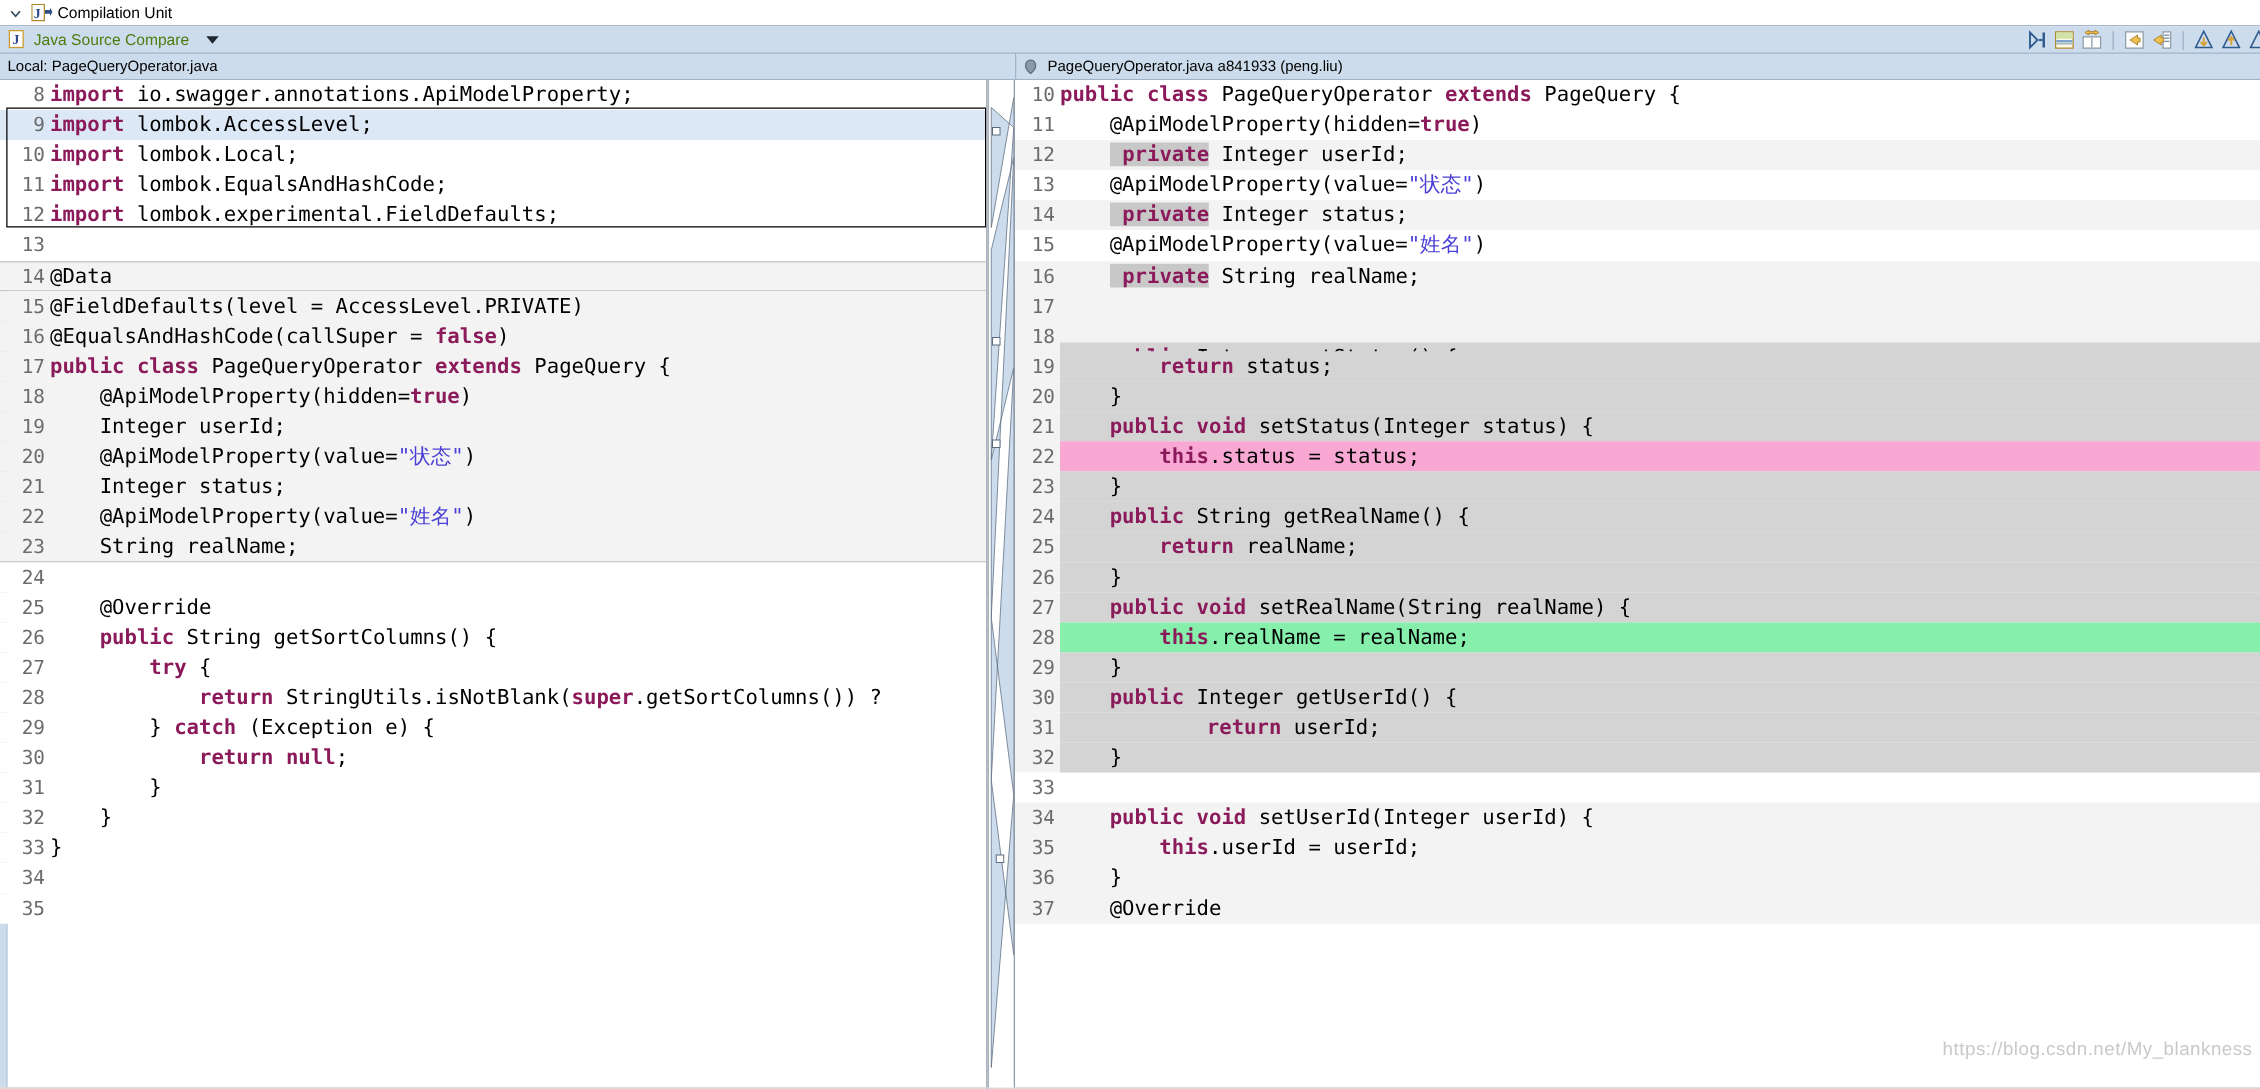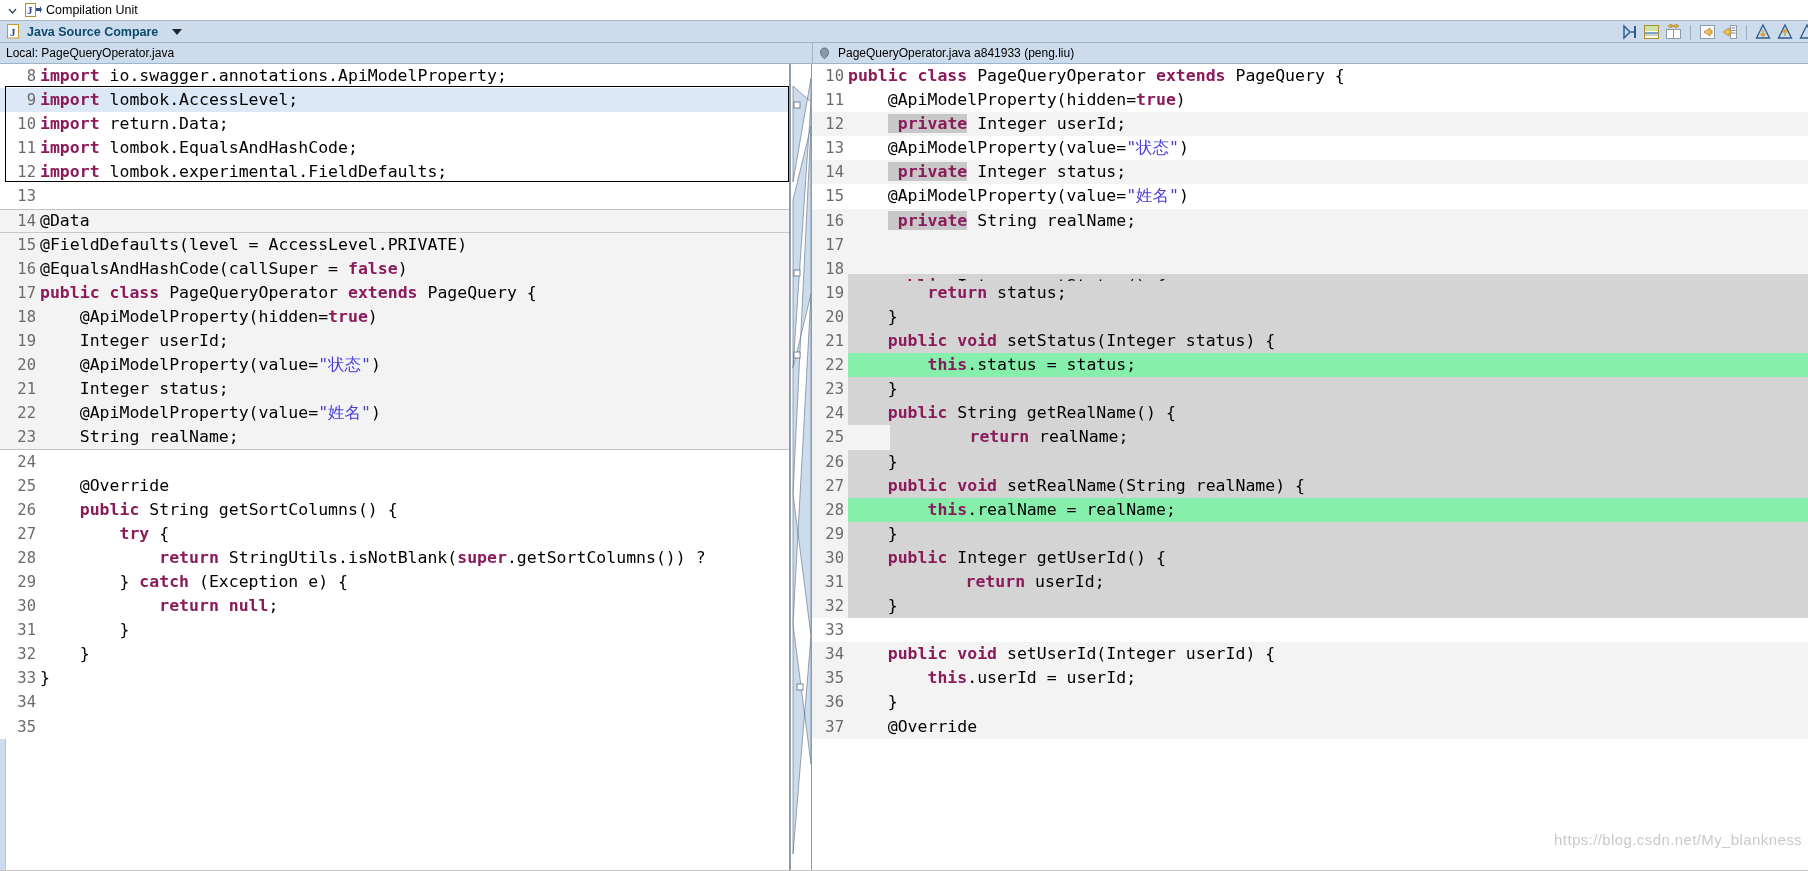--- a/index.html
+++ b/index.html
@@ -28,21 +28,21 @@
 
   
   .jsc-bar{
     height:22px;width:1808px;box-sizing:border-box;
     background:#cddcec;
     border-bottom:1px solid #9fb3c6;
     display:flex;align-items:center;padding-left:6px;
     position:relative;
   }
   .jsc-left{display:flex;align-items:center;gap:6px;}
-  .jsc-label{font-size:12.5px;color:#0c4a6e;white-space:nowrap;font-weight:bold;}
+  .jsc-label{font-size:12.5px;color:#4d7c0f;white-space:nowrap;}
   .caret-down{
     width:0;height:0;border-left:5px solid transparent;border-right:5px solid transparent;
     border-top:6px solid #20262e;margin-left:8px;
   }
   .jsc-toolbar{
     position:absolute;right:0px;top:0;height:22px;
     display:flex;align-items:center;gap:3px;padding-right:0px;
   }
   .tb-ico{width:19px;height:18px;display:block;flex:none;}
   .tb-sep{width:1px;height:15px;background:#9aaec2;margin:0 4px;flex:none;}
@@ -252,21 +252,21 @@
   </div>
 </div>
 
 <div class="body-row">
 
   <div class="pane pane-left">
     <div class="ruler"></div>
     <div class="code-scroll" id="left-lines">
         <div class="line bg-white"><span class="ln">8</span><span class="src"><span class="kw">import</span><span class="pl"> io.swagger.annotations.ApiModelProperty;</span></span></div>
         <div class="line bg-sel"><span class="ln">9</span><span class="src"><span class="kw">import</span><span class="pl"> lombok.AccessLevel;</span></span></div>
-        <div class="line bg-white"><span class="ln">10</span><span class="src"><span class="kw">import</span><span class="pl"> return.Data;</span></span></div>
+        <div class="line bg-white"><span class="ln">10</span><span class="src"><span class="kw">import</span><span class="pl"> lombok.Local;</span></span></div>
         <div class="line bg-white"><span class="ln">11</span><span class="src"><span class="kw">import</span><span class="pl"> lombok.EqualsAndHashCode;</span></span></div>
         <div class="line bg-white"><span class="ln">12</span><span class="src"><span class="kw">import</span><span class="pl"> lombok.experimental.FieldDefaults;</span></span></div>
         <div class="line bg-white"><span class="ln">13</span><span class="src"></span></div>
         <div class="line bg-grey ln-band" style="border-top: 1px solid rgb(195, 195, 195);"><span class="ln">14</span><span class="src"><span class="pl">@Data</span></span></div>
         <div class="line bg-grey"><span class="ln">15</span><span class="src"><span class="pl">@FieldDefaults(level = AccessLevel.PRIVATE)</span></span></div>
         <div class="line bg-grey"><span class="ln">16</span><span class="src"><span class="pl">@EqualsAndHashCode(callSuper = </span><span class="kw">false</span><span class="pl">)</span></span></div>
         <div class="line bg-grey"><span class="ln">17</span><span class="src"><span class="kw">public class</span><span class="pl"> PageQueryOperator </span><span class="kw">extends</span><span class="pl"> PageQuery {</span></span></div>
         <div class="line bg-grey"><span class="ln">18</span><span class="src"><span class="pl">    @ApiModelProperty(hidden=</span><span class="kw">true</span><span class="pl">)</span></span></div>
         <div class="line bg-grey"><span class="ln">19</span><span class="src"><span class="pl">    Integer userId;</span></span></div>
         <div class="line bg-grey"><span class="ln">20</span><span class="src"><span class="pl">    @ApiModelProperty(value=</span><span class="str">"状态"</span><span class="pl">)</span></span></div>
@@ -310,24 +310,24 @@
         <div class="line bg-grey"><span class="ln">12</span><span class="src"><span class="pl">    </span><span class="kw hl-word">private</span><span class="pl"> Integer userId;</span></span></div>
         <div class="line bg-white"><span class="ln">13</span><span class="src"><span class="pl">    @ApiModelProperty(value=</span><span class="str">"状态"</span><span class="pl">)</span></span></div>
         <div class="line bg-grey"><span class="ln">14</span><span class="src"><span class="pl">    </span><span class="kw hl-word">private</span><span class="pl"> Integer status;</span></span></div>
         <div class="line bg-white"><span class="ln">15</span><span class="src"><span class="pl">    @ApiModelProperty(value=</span><span class="str">"姓名"</span><span class="pl">)</span></span></div>
         <div class="line bg-grey"><span class="ln">16</span><span class="src"><span class="pl">    </span><span class="kw hl-word">private</span><span class="pl"> String realName;</span></span></div>
         <div class="line bg-grey"><span class="ln">17</span><span class="src"></span></div>
         <div class="line bg-grey" style="background: rgb(243, 243, 243);"><span class="ln">18</span><span class="src" style="background: rgb(212, 212, 212); display: inline-block; width: 100%; margin-top: 34px;"><span class="pl">    </span><span class="kw">public</span><span class="pl"> Integer getStatus() {</span></span></div>
         <div class="line bg-grey" style="background: rgb(243, 243, 243);"><span class="ln">19</span><span class="src" style="background: rgb(212, 212, 212); display: inline-block; width: 100%;"><span class="pl">        </span><span class="kw">return</span><span class="pl"> status;</span></span></div>
         <div class="line bg-grey" style="background: rgb(243, 243, 243);"><span class="ln">20</span><span class="src" style="background: rgb(212, 212, 212); display: inline-block; width: 100%;"><span class="pl">    }</span></span></div>
         <div class="line bg-grey" style="background: rgb(243, 243, 243);"><span class="ln">21</span><span class="src" style="background: rgb(212, 212, 212); display: inline-block; width: 100%;"><span class="pl">    </span><span class="kw">public void</span><span class="pl"> setStatus(Integer status) {</span></span></div>
-        <div class="line bg-grey" style="background: rgb(243, 243, 243);"><span class="ln">22</span><span class="src" style="background: #86efac; display: inline-block; width: 100%;"><span class="pl">        </span><span class="kw">this</span><span class="pl">.status = status;</span></span></div>
+        <div class="line bg-grey" style="background: rgb(243, 243, 243);"><span class="ln">22</span><span class="src" style="background: #f9a8d4; display: inline-block; width: 100%;"><span class="pl">        </span><span class="kw">this</span><span class="pl">.status = status;</span></span></div>
         <div class="line bg-grey" style="background: rgb(243, 243, 243);"><span class="ln">23</span><span class="src" style="background: rgb(212, 212, 212); display: inline-block; width: 100%;"><span class="pl">    }</span></span></div>
         <div class="line bg-grey" style="background: rgb(243, 243, 243);"><span class="ln">24</span><span class="src" style="background: rgb(212, 212, 212); display: inline-block; width: 100%;"><span class="pl">    </span><span class="kw">public</span><span class="pl"> String getRealName() {</span></span></div>
-        <div class="line bg-grey" style="background: rgb(243, 243, 243);"><span class="ln">25</span><span class="src" style="background: rgb(212, 212, 212); display: inline-block; width: 100%; margin-left: 42px;"><span class="pl">        </span><span class="kw">return</span><span class="pl"> realName;</span></span></div>
+        <div class="line bg-grey" style="background: rgb(243, 243, 243);"><span class="ln">25</span><span class="src" style="background: rgb(212, 212, 212); display: inline-block; width: 100%;"><span class="pl">        </span><span class="kw">return</span><span class="pl"> realName;</span></span></div>
         <div class="line bg-grey" style="background: rgb(243, 243, 243);"><span class="ln">26</span><span class="src" style="background: rgb(212, 212, 212); display: inline-block; width: 100%;"><span class="pl">    }</span></span></div>
         <div class="line bg-grey" style="background: rgb(243, 243, 243);"><span class="ln">27</span><span class="src" style="background: rgb(212, 212, 212); display: inline-block; width: 100%;"><span class="pl">    </span><span class="kw">public void</span><span class="pl"> setRealName(String realName) {</span></span></div>
         <div class="line bg-grey" style="background: rgb(243, 243, 243);"><span class="ln">28</span><span class="src" style="background: #86efac; display: inline-block; width: 100%;"><span class="pl">        </span><span class="kw">this</span><span class="pl">.realName = realName;</span></span></div>
         <div class="line bg-grey" style="background: rgb(243, 243, 243);"><span class="ln">29</span><span class="src" style="background: rgb(212, 212, 212); display: inline-block; width: 100%;"><span class="pl">    }</span></span></div>
         <div class="line bg-grey" style="background: rgb(243, 243, 243);"><span class="ln">30</span><span class="src" style="background: rgb(212, 212, 212); display: inline-block; width: 100%;"><span class="pl">    </span><span class="kw">public</span><span class="pl"> Integer getUserId() {</span></span></div>
         <div class="line bg-grey" style="background: rgb(243, 243, 243);"><span class="ln">31</span><span class="src" style="background: rgb(212, 212, 212); display: inline-block; width: 100%; padding-left: 38px;"><span class="pl">        </span><span class="kw">return</span><span class="pl"> userId;</span></span></div>
         <div class="line bg-grey" style="background: rgb(243, 243, 243);"><span class="ln">32</span><span class="src" style="background: rgb(212, 212, 212); display: inline-block; width: 100%;"><span class="pl">    }</span></span></div>
         <div class="line bg-white"><span class="ln">33</span><span class="src"></span></div>
         <div class="line bg-grey"><span class="ln">34</span><span class="src"><span class="pl">    </span><span class="kw">public void</span><span class="pl"> setUserId(Integer userId) {</span></span></div>
         <div class="line bg-grey"><span class="ln">35</span><span class="src"><span class="pl">        </span><span class="kw">this</span><span class="pl">.userId = userId;</span></span></div>

